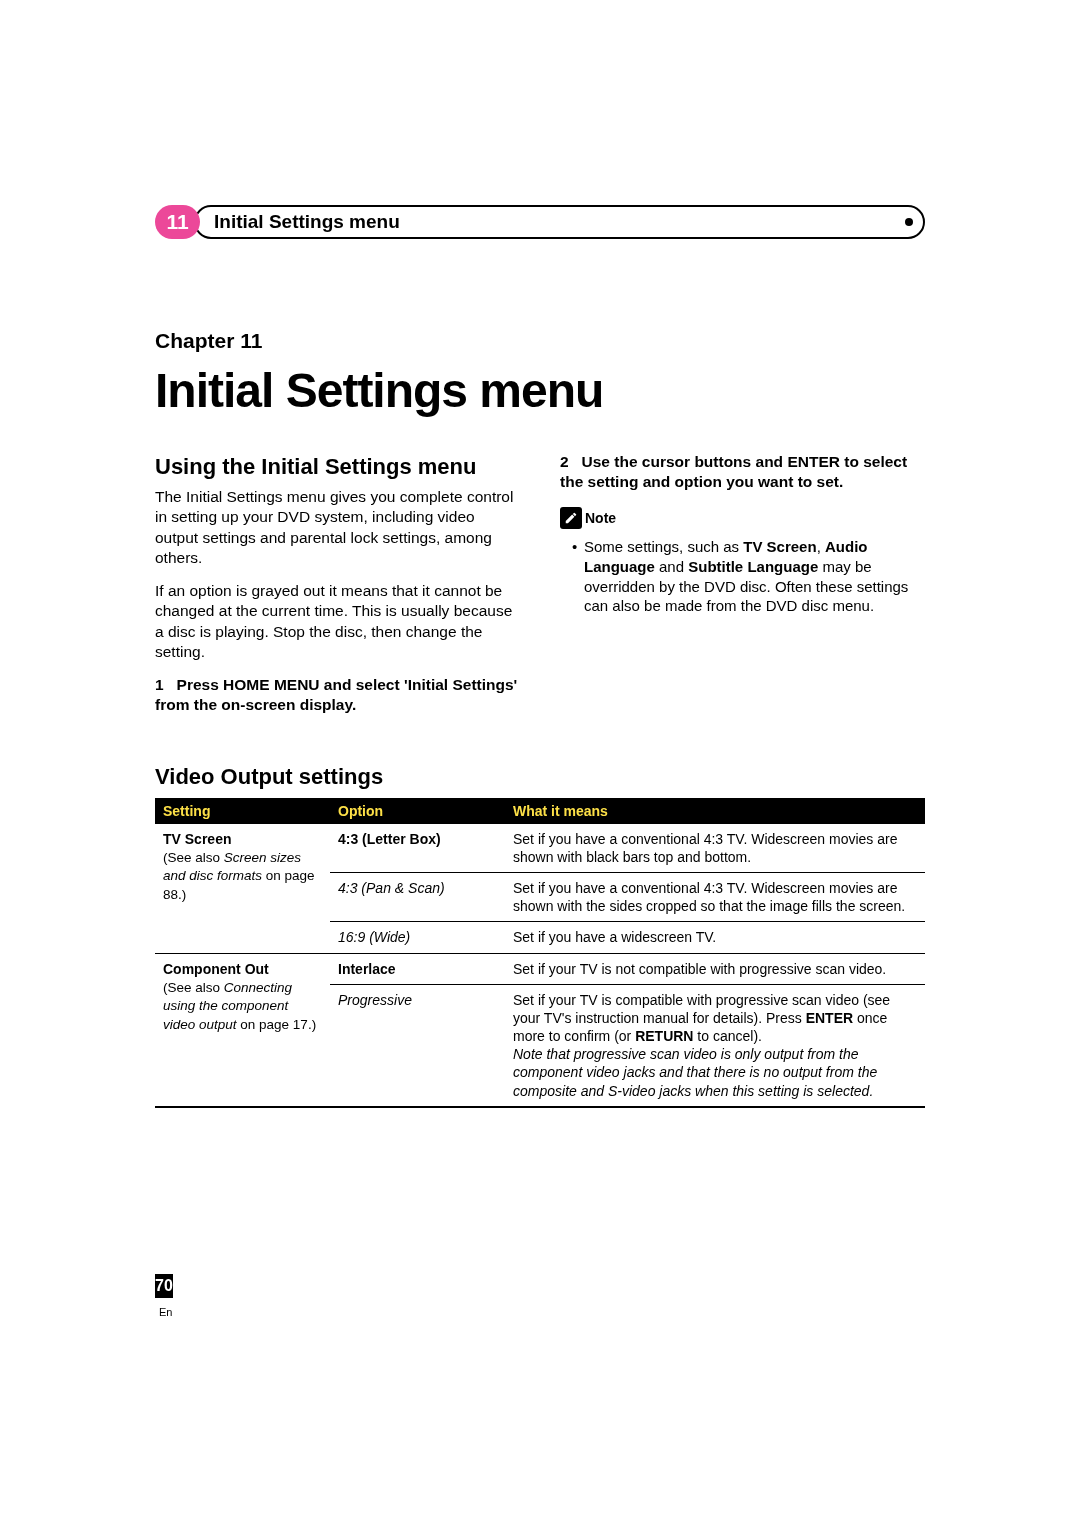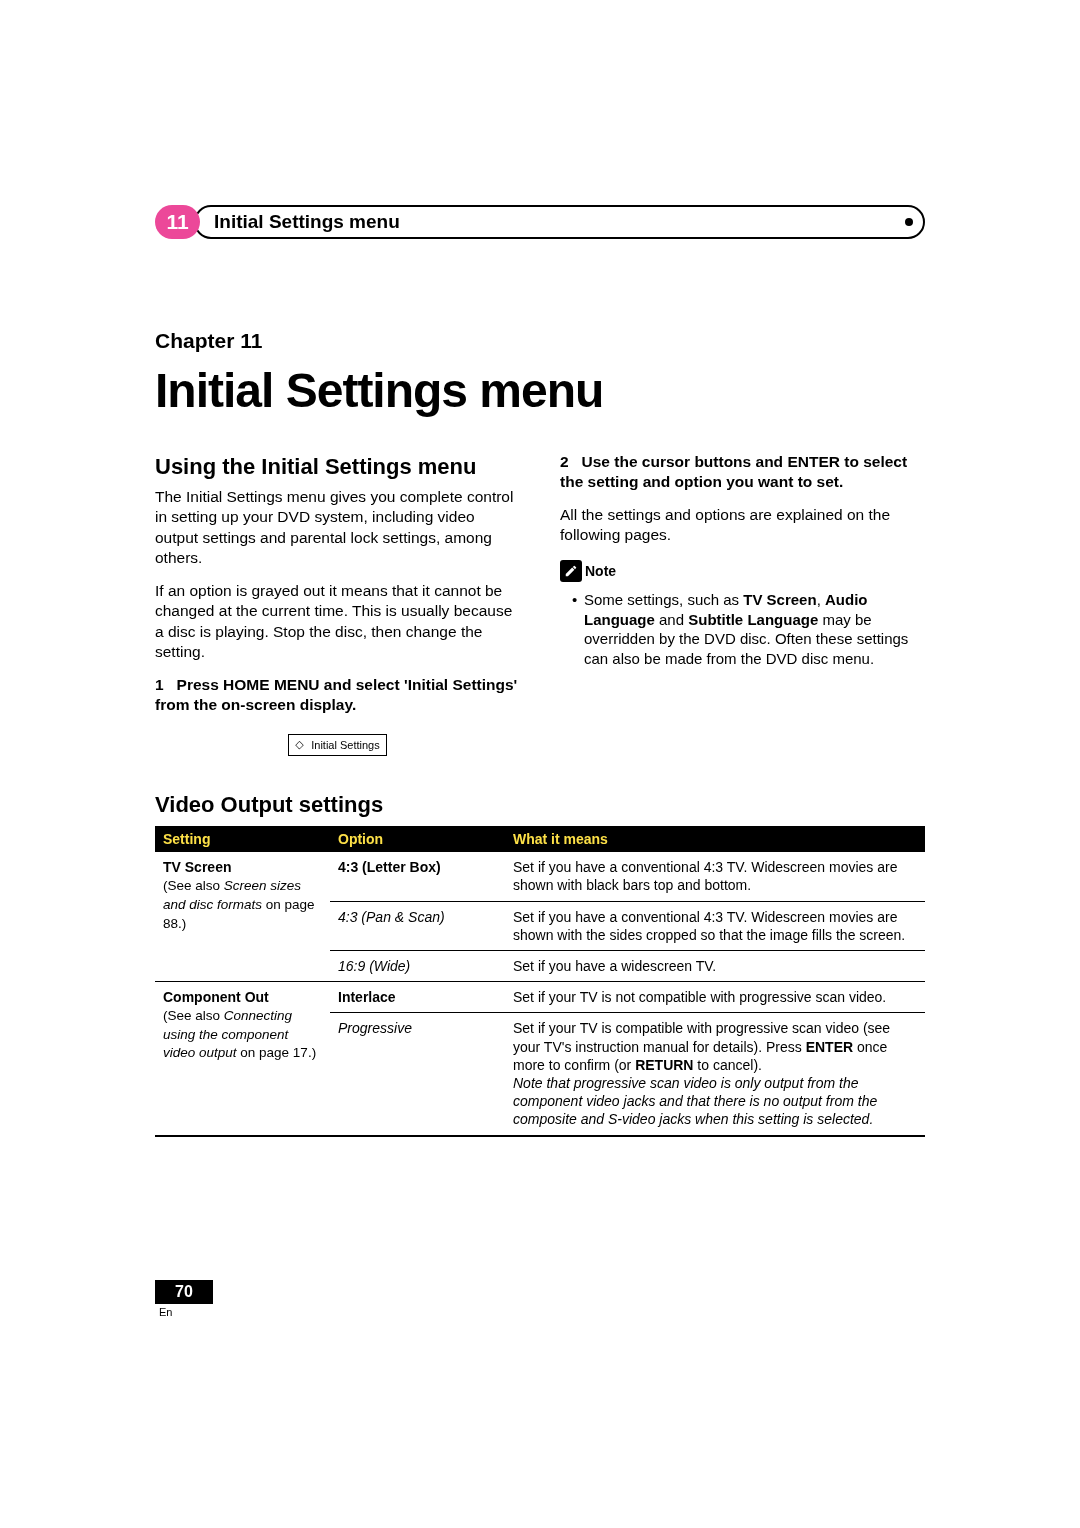--- a/index.html
+++ b/index.html
@@ -163,25 +163,25 @@
   .page-footer {
     position: absolute;
     left: 155px;
     bottom: 210px;
   }
   .page-num {
     background: #000;
     color: #fff;
     font-weight: bold;
     font-size: 16px;
-    padding: 3px 20px;
+    padding: 3px 0;
     display: inline-block;
     text-align: right;
   }
-  .lang { font-size: 11px; padding-left: 4px; margin-top: 2px; }
+  .lang { font-size: 11px; padding-left: 4px; margin-top: 8px; }
 </style>
 </head>
 <body>
 
 <div class="page">
 
   <div class="header-row">
     <div class="chapter-badge">11</div>
     <div class="header-pill">
       <span>Initial Settings menu</span>
@@ -194,33 +194,26 @@
   </div>
 
   <div class="two-col">
     <div class="col">
       <h2>Using the Initial Settings menu</h2>
       <p>The Initial Settings menu gives you complete control in setting up your DVD system, including video output settings and parental lock settings, among others.</p>
       <p>If an option is grayed out it means that it cannot be changed at the current time. This is usually because a disc is playing. Stop the disc, then change the setting.</p>
       <p>
         <span class="step-label">1</span>&nbsp;&nbsp;&nbsp;<span class="step-label">Press HOME MENU and select 'Initial Settings' from the on-screen display.</span>
       </p>
-      <div class="callout-wrap">
-        <span class="callout-box">
-          <span class="ico"></span>
-          <span>Initial Settings</span>
-        </span>
-      </div>
     </div>
 
     <div class="col">
       <p>
         <span class="step-label">2</span>&nbsp;&nbsp;&nbsp;<span class="step-label">Use the cursor buttons and ENTER to select the setting and option you want to set.</span>
       </p>
-      <p>All the settings and options are explained on the following pages.</p>
 
       <div class="note-row">
         <span class="note-icon">
           <svg viewBox="0 0 24 24" fill="#fff">
               <path d="M3 17.25V21h3.75L17.81 9.94l-3.75-3.75L3 17.25zM20.71 7.04a1 1 0 0 0 0-1.41l-2.34-2.34a1 1 0 0 0-1.41 0l-1.83 1.83 3.75 3.75 1.83-1.83z"></path>
             </svg>
         </span>
         <span class="note-label">Note</span>
       </div>
 

